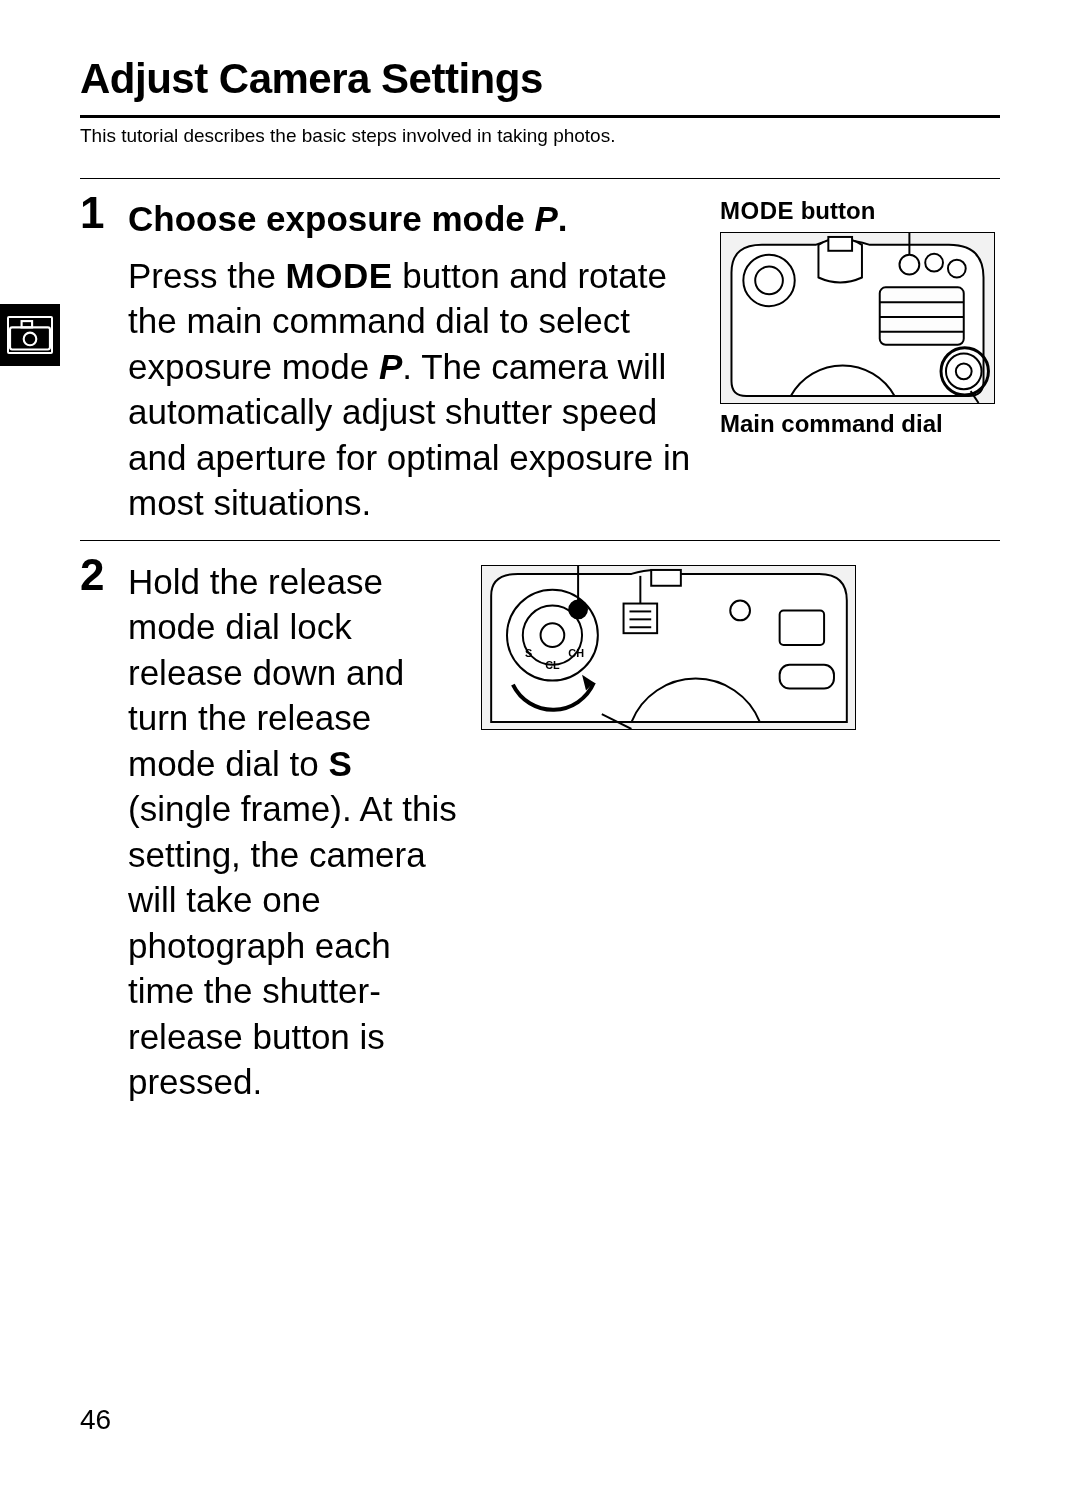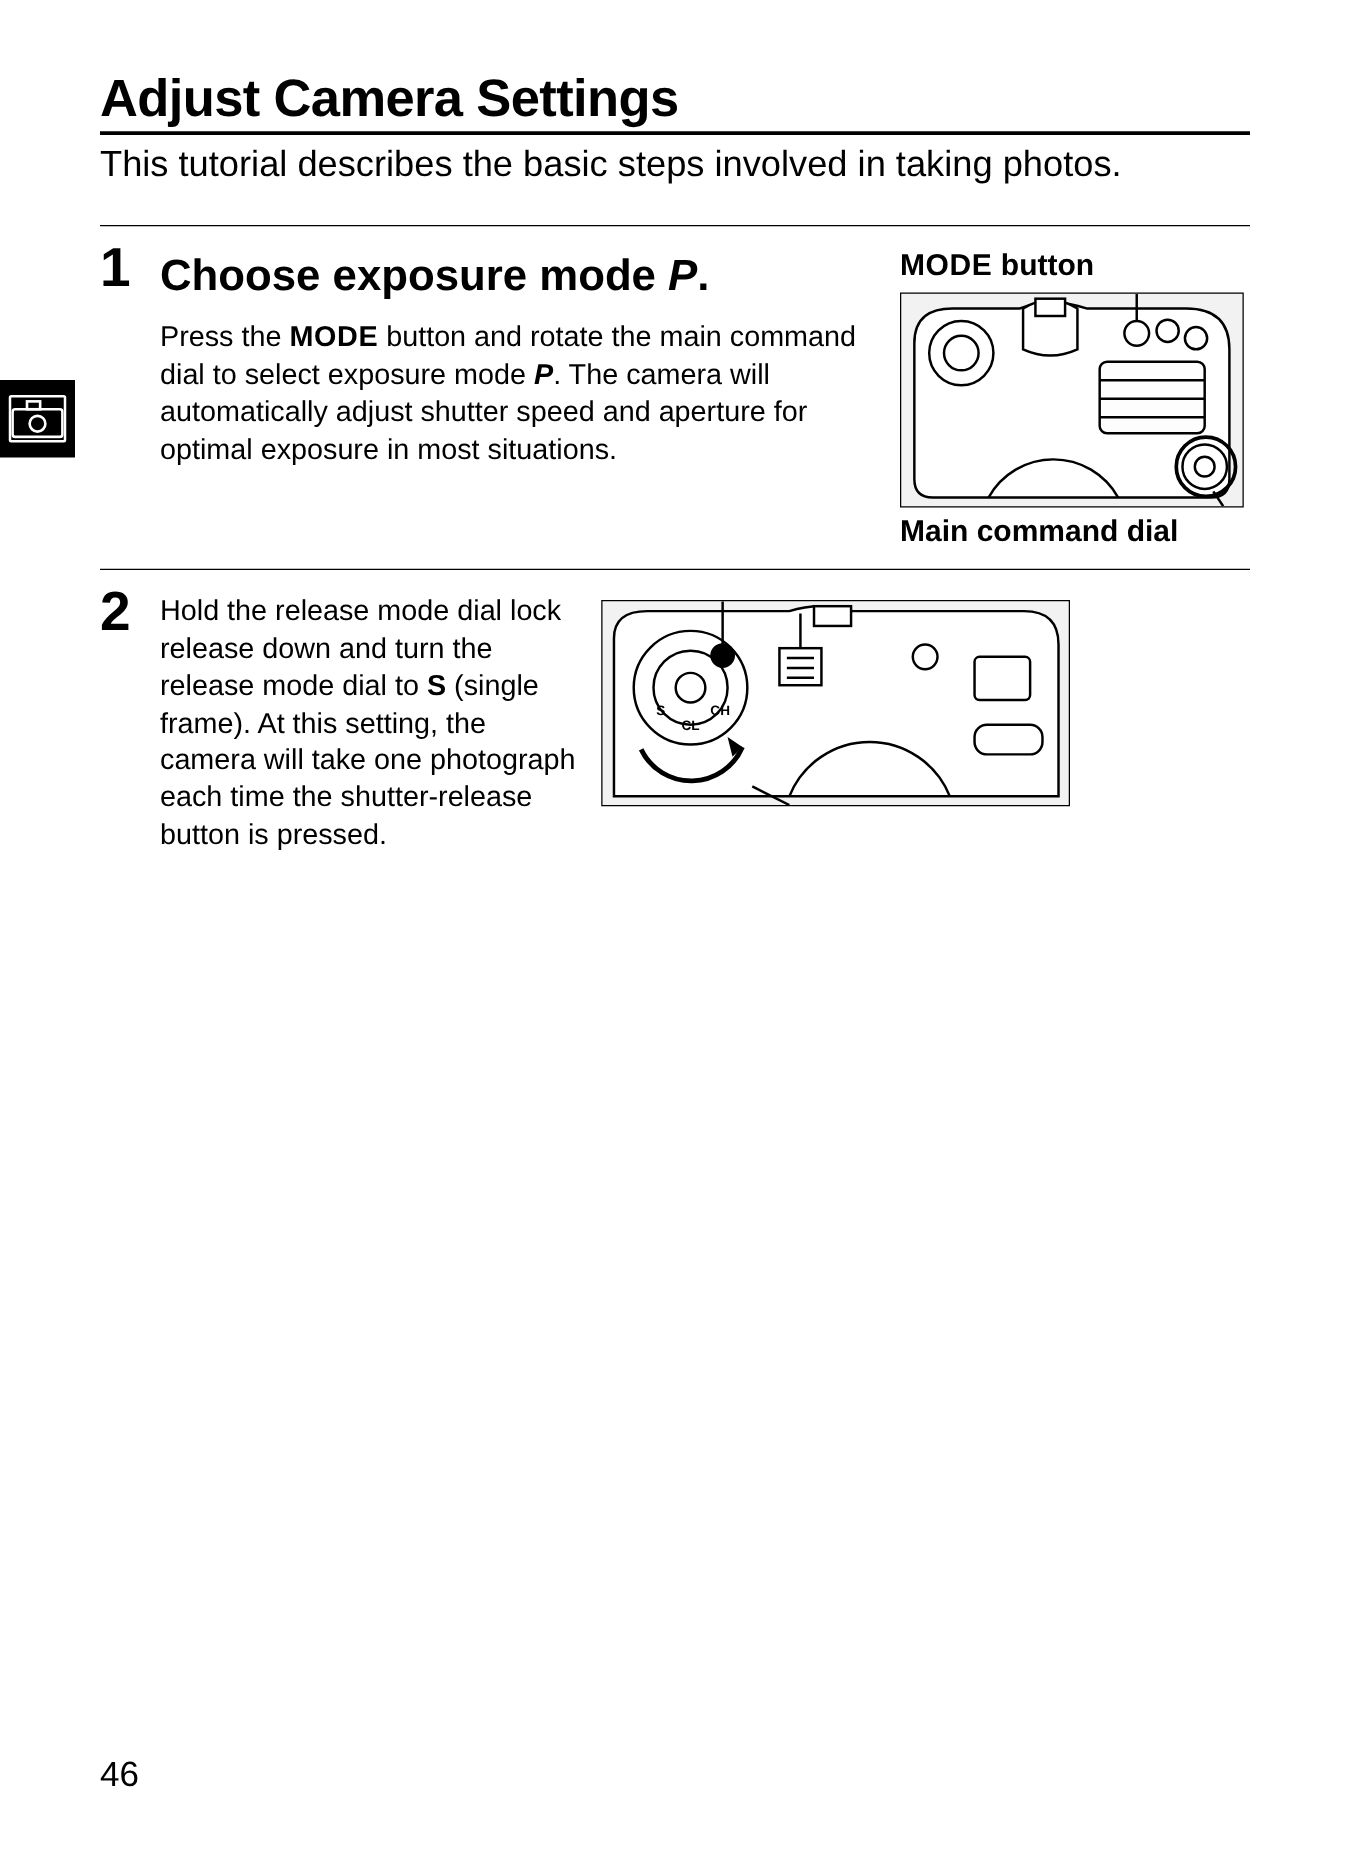--- a/index.html
+++ b/index.html
@@ -17,24 +17,24 @@
     padding: 55px 80px 60px 80px;
     height: 100%;
     position: relative;
   }
   h1.title {
     font-size: 42px;
     font-weight: 700;
     letter-spacing: -0.5px;
     margin: 0 0 4px 0;
     border-bottom: 3px solid #000;
-    padding-bottom: 2px;
+    padding-bottom: 12px;
   }
   .intro {
-    font-size: 29px;
+    font-size: 19px;
     margin: 6px 0 30px 0;
     line-height: 1.25;
   }
   .step {
     border-top: 1.5px solid #000;
     padding-top: 18px;
     margin-top: 14px;
     display: flex;
     gap: 12px;
   }
@@ -50,21 +50,21 @@
   .step-body {
     flex: 1;
   }
   .step-head {
     font-size: 35px;
     font-weight: 700;
     margin: 0 0 12px 0;
     line-height: 1.25;
   }
   .step-text {
-    font-size: 23px;
+    font-size: 35px;
     line-height: 1.3;
     margin: 0;
   }
   .step-columns {
     display: flex;
     gap: 18px;
   }
   .col-text {
     flex: 1;
   }

